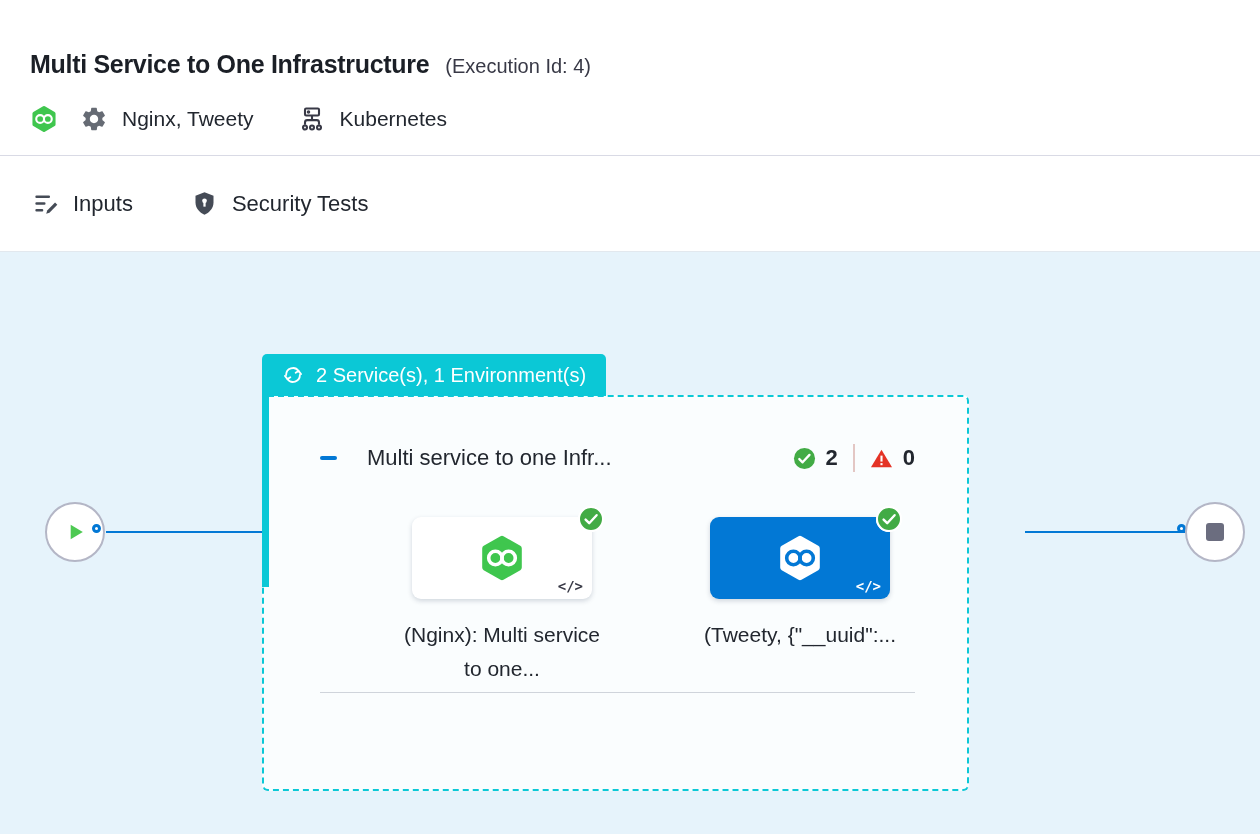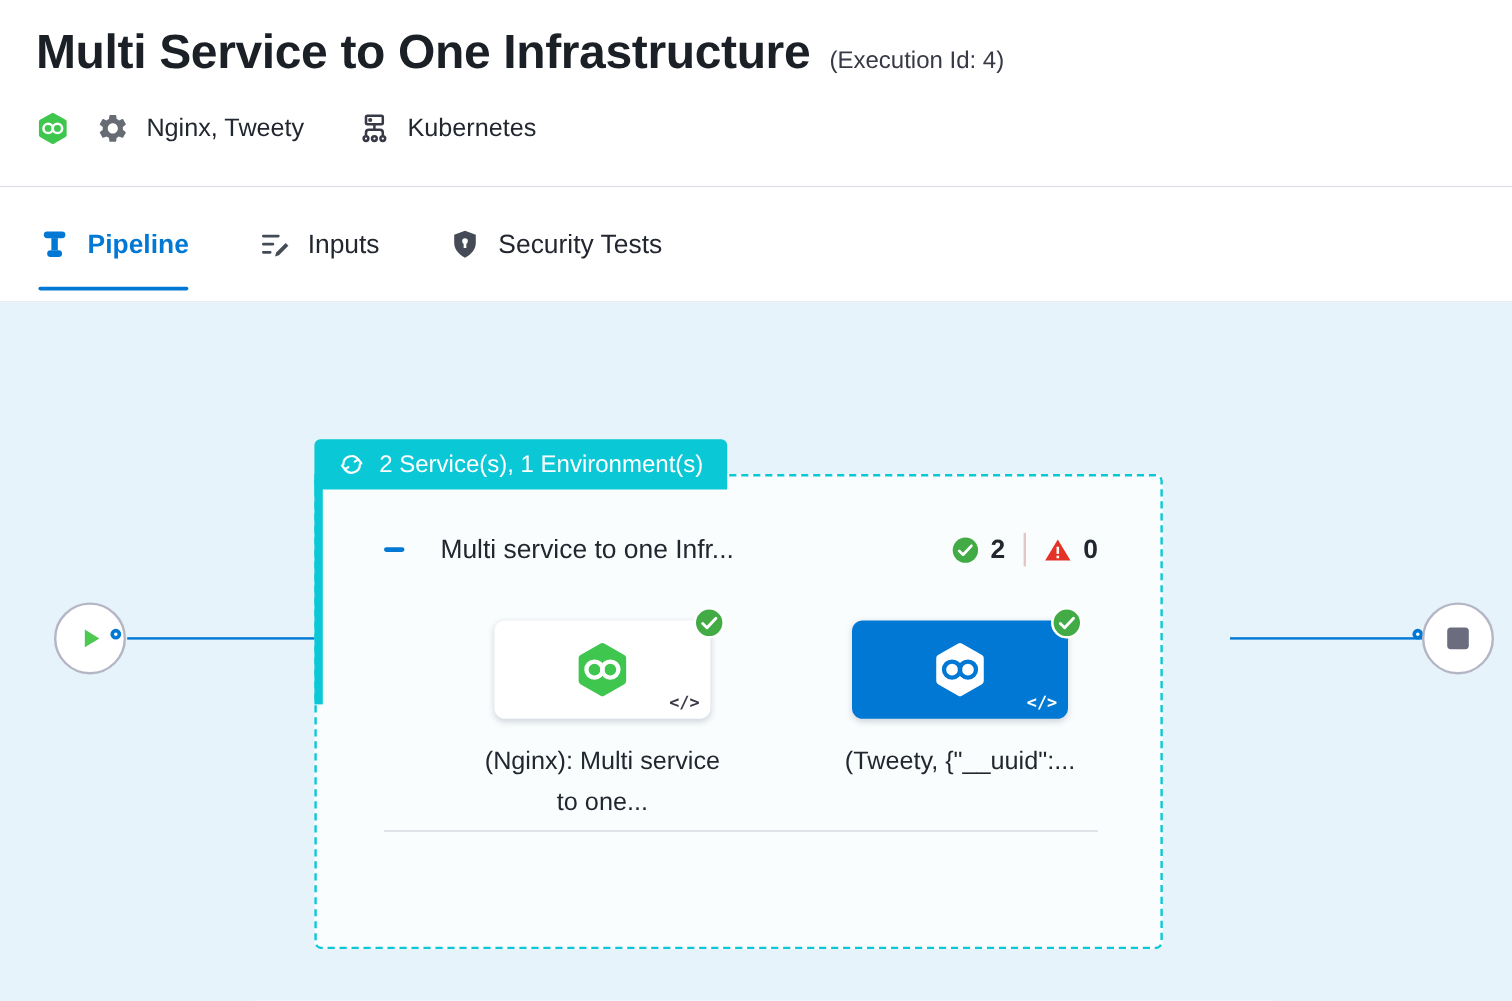--- a/index.html
+++ b/index.html
@@ -3,21 +3,21 @@
 <meta charset="utf-8">
 <style>
   * { margin:0; padding:0; box-sizing:border-box; }
   html,body { width:1260px; height:834px; overflow:hidden; }
   body { font-family:"Liberation Sans","DejaVu Sans",sans-serif; background:#fff; color:#22272f; }
   .app { width:1260px; height:834px; display:flex; flex-direction:column; }
 
   
   .header { height:156px; background:#fff; padding:22px 30px 0 30px; border-bottom:1px solid #d9dae5; }
   .title-row { display:flex; align-items:baseline; gap:16px; }
-  .page-title { font-size:40px; font-weight:bold; color:#1b1f26; letter-spacing:-0.3px; }
+  .page-title { font-size:25px; font-weight:bold; color:#1b1f26; letter-spacing:-0.3px;margin-top:28px; }
   .execution-id { font-size:20px; color:#383946;text-align:right; }
   .meta-row { display:flex; align-items:center; margin-top:26px; }
   .meta-row .icon { display:inline-flex; width:28px; height:28px; }
   .meta-row .icon svg { width:100%; height:100%; }
   .meta-gap-sm { width:14px; } .meta-gap-md { width:22px; } .meta-gap-lg { width:44px; }
   .meta-text { font-size:21px; color:#22272f; }
 
   
   .tabbar { height:96px; background:#fff; display:flex; align-items:stretch; gap:58px; padding:0 32px; border-bottom:1px solid #e2e8ee; }
   .tab { position:relative; display:flex; align-items:center; gap:14px; cursor:pointer; }
@@ -40,21 +40,21 @@
   .edge { position:absolute; height:2px; background:#0278d5; top:279px; }
   .edge-left  { left:106px;  width:156px; }
   .edge-right { left:1025px; width:160px; }
 
   .port { position:absolute; width:9px; height:9px; border:3px solid #0278d5; border-radius:50%; background:#fff; top:272px; }
   .port-start { left:92px; }
   .port-end   { left:1177px; }
 
   .matrix-badge { position:absolute; left:262px; top:102px; height:42px; z-index:3;
     background:#0bc8d6; color:#fff; display:flex; align-items:center; gap:12px;
-    padding:0 20px; font-size:20px; border-radius:5px 5px 0 0;margin-top:12px; }
+    padding:0 20px; font-size:20px; border-radius:5px 5px 0 0; }
   .matrix-badge .icon { display:inline-flex; width:22px; height:22px; }
   .matrix-badge .icon svg { width:100%; height:100%; }
 
   .teal-strip { position:absolute; left:262px; top:143px; width:7px; height:192px; background:#0bc8d6; z-index:3; }
 
   .stage-group { position:absolute; left:262px; top:143px; width:707px; height:396px; z-index:2;
     background:rgba(255,255,255,0.8); border:2px dashed #0bc8d6; border-radius:6px; }
 
   .group-header { position:absolute; left:56px; right:52px; top:40px; height:42px; display:flex; align-items:center; }
   .collapse-btn { background:none; border:none; cursor:pointer; padding:6px 0; margin-right:30px; display:flex; align-items:center; }
@@ -127,30 +127,20 @@
             <circle cx="12" cy="19.3" r="1.7"></circle>
             <circle cx="18" cy="19.3" r="1.7"></circle>
           </svg>
       </span>
       <span class="meta-gap-sm"></span>
       <span class="meta-text">Kubernetes</span>
     </div>
   </header>
 
   <nav class="tabbar">
-    <div class="tab active">
-      <span class="tab-icon">
-        <svg viewBox="0 0 24 24" fill="#0278d5">
-            <rect x="4" y="2.5" width="16" height="5" rx="2.5"></rect>
-            <rect x="9.6" y="7.5" width="4.8" height="9"></rect>
-            <rect x="6.5" y="16.5" width="11" height="5" rx="2.5"></rect>
-          </svg>
-      </span>
-      <span class="tab-label">Pipeline</span>
-    </div>
     <div class="tab">
       <span class="tab-icon">
         <svg viewBox="0 0 24 24" fill="none" stroke="#454b56" stroke-width="2.1" stroke-linecap="round">
             <path d="M4 6h11M4 12h7M4 18h5"></path>
             <path d="M13.5 18.2l7-7 2 2-7 7-2.9.9z" fill="#454b56" stroke="none"></path>
           </svg>
       </span>
       <span class="tab-label">Inputs</span>
     </div>
     <div class="tab">

